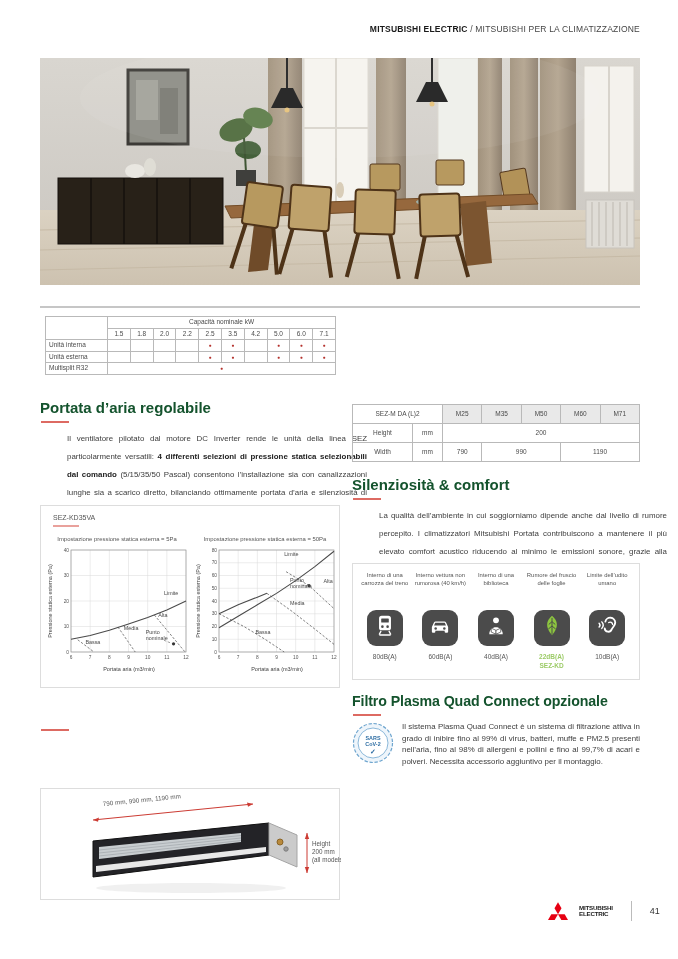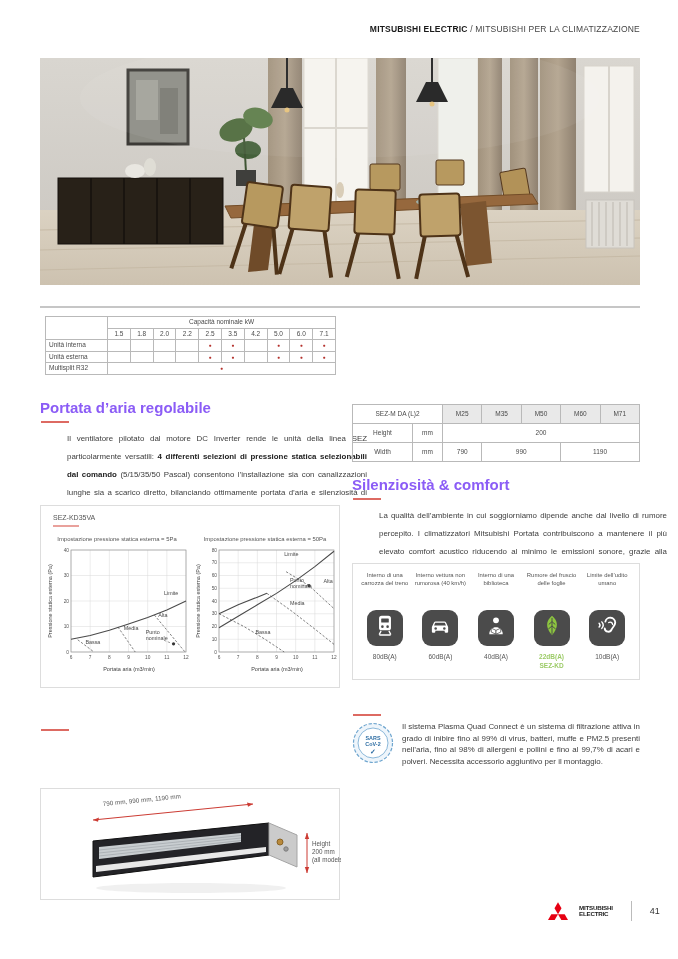--- a/index.html
+++ b/index.html
@@ -26,21 +26,21 @@
   .cap .lbl{text-align:left;padding-left:3px;width:62px;}
   .cap .dotcell{color:#b5322d;font-size:5px;}
 
   
   .spec{position:absolute;left:352px;top:404px;width:288px;font-size:6.5px;}
   .spec td{height:18px;line-height:18px;}
   .spec .model{background:#fff;}
   .spec .ghead{background:#e9e9e9;}
 
   
-  .h2{position:absolute;font-size:15px;font-weight:bold;color:#8b5cf6;line-height:1;text-align:center;}
+  .h2{position:absolute;font-size:15px;font-weight:bold;color:#14532d;line-height:1;text-align:center;}
   .h2.tight{font-size:14.2px;letter-spacing:-.1px;}
   .redline{position:absolute;width:28px;height:2px;background:#dd6a62;}
   .para{position:absolute;font-size:7.9px;line-height:18px;color:#3c3c3c;text-align:justify;margin-left:27px;}
   .para b{color:#222;}
 
   
   .chartsbox{position:absolute;left:40px;top:505px;width:300px;height:183px;border:1px solid #ddd;background:#fff;}
   .cb-label{position:absolute;left:12px;top:8px;font-size:7px;color:#555;}
   .cb-underline{position:absolute;left:12px;top:19px;width:26px;height:1.5px;background:#e9a19c;}
   .chartrow{position:absolute;left:2px;top:27px;display:flex;}
@@ -510,20 +510,21 @@
           <path d="M10.5 8 a4.6 4.6 0 0 1 9.1 .8 c0 3-2.3 4-3.3 6.3 a3.3 3.3 0 0 1 -6.4 -.9" fill="none" stroke="#fff" stroke-width="1.7" stroke-linecap="round"></path>
           <path d="M13.6 8.8 a2.3 2.3 0 0 1 3.6 1.8" fill="none" stroke="#fff" stroke-width="1.2" stroke-linecap="round"></path>
           <path d="M7.2 8.2 a4.5 4.5 0 0 1 0 6" fill="none" stroke="#fff" stroke-width="1.3" stroke-linecap="round"></path>
           <path d="M4.7 9.4 a2.6 2.6 0 0 1 0 3.6" fill="none" stroke="#fff" stroke-width="1.3" stroke-linecap="round"></path>
         </svg></span>
       </div>
       <div class="ni-value">10dB(A)</div>
     </div>
   </div>
 
+  <div class="h2 tight" style="left:352px;top:694px;" data-name="plasma-title">Filtro Plasma Quad Connect opzionale</div>
   <div class="redline" style="left:353px;top:714px;" data-name="plasma-underline"></div>
   <div class="plasma-block" data-name="plasma-paragraph">
     <span class="badge" data-name="sars-cov2-badge-icon">
       <svg viewBox="0 0 42 42" width="42" height="42">
         <circle cx="21" cy="21" r="19.5" fill="#eef5fb" stroke="#6fa6cf" stroke-width="1.2" stroke-dasharray="3.4 1.7"></circle>
         <circle cx="21" cy="21" r="15" fill="#fff" stroke="#6fa6cf" stroke-width=".8"></circle>
         <text x="21" y="17.5" text-anchor="middle" font-size="5.4">SARS</text>
         <text x="21" y="23.5" text-anchor="middle" font-size="5.4">CoV-2</text>
         <text x="21" y="31.5" text-anchor="middle" font-size="7" data-name="check-icon">✓</text>
       </svg>

